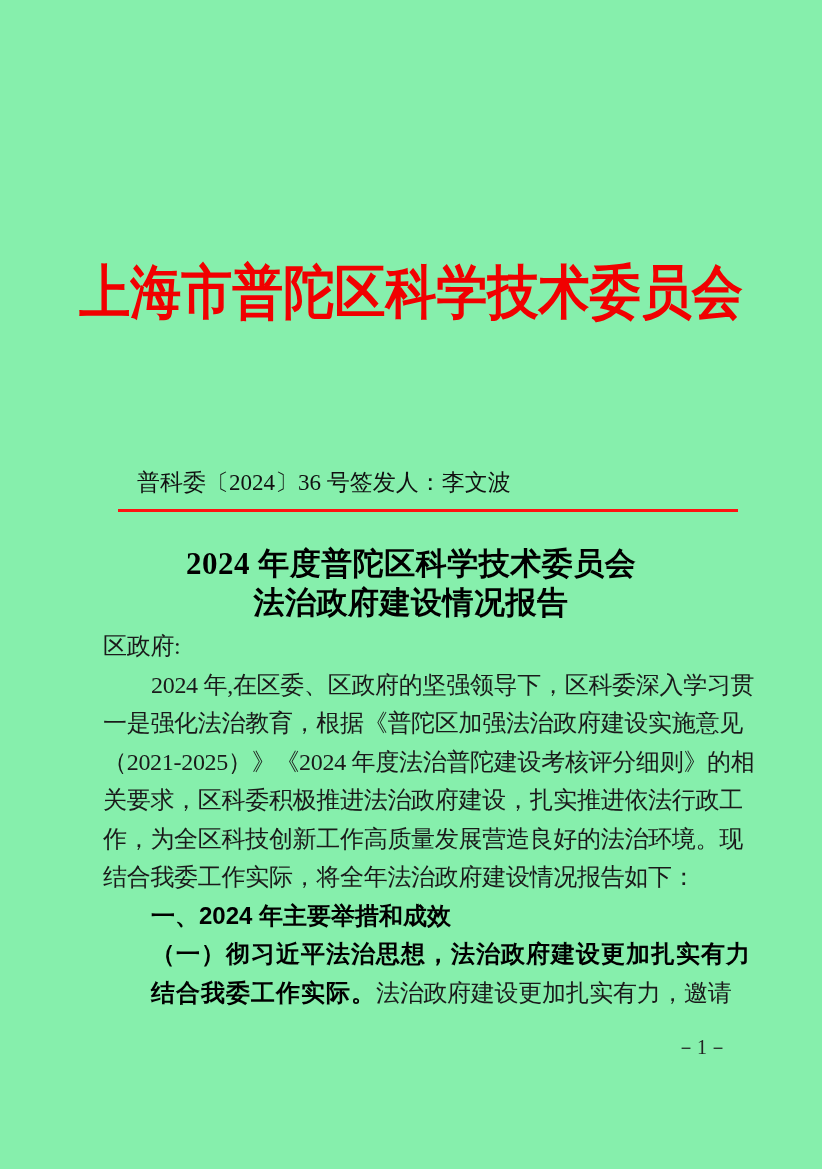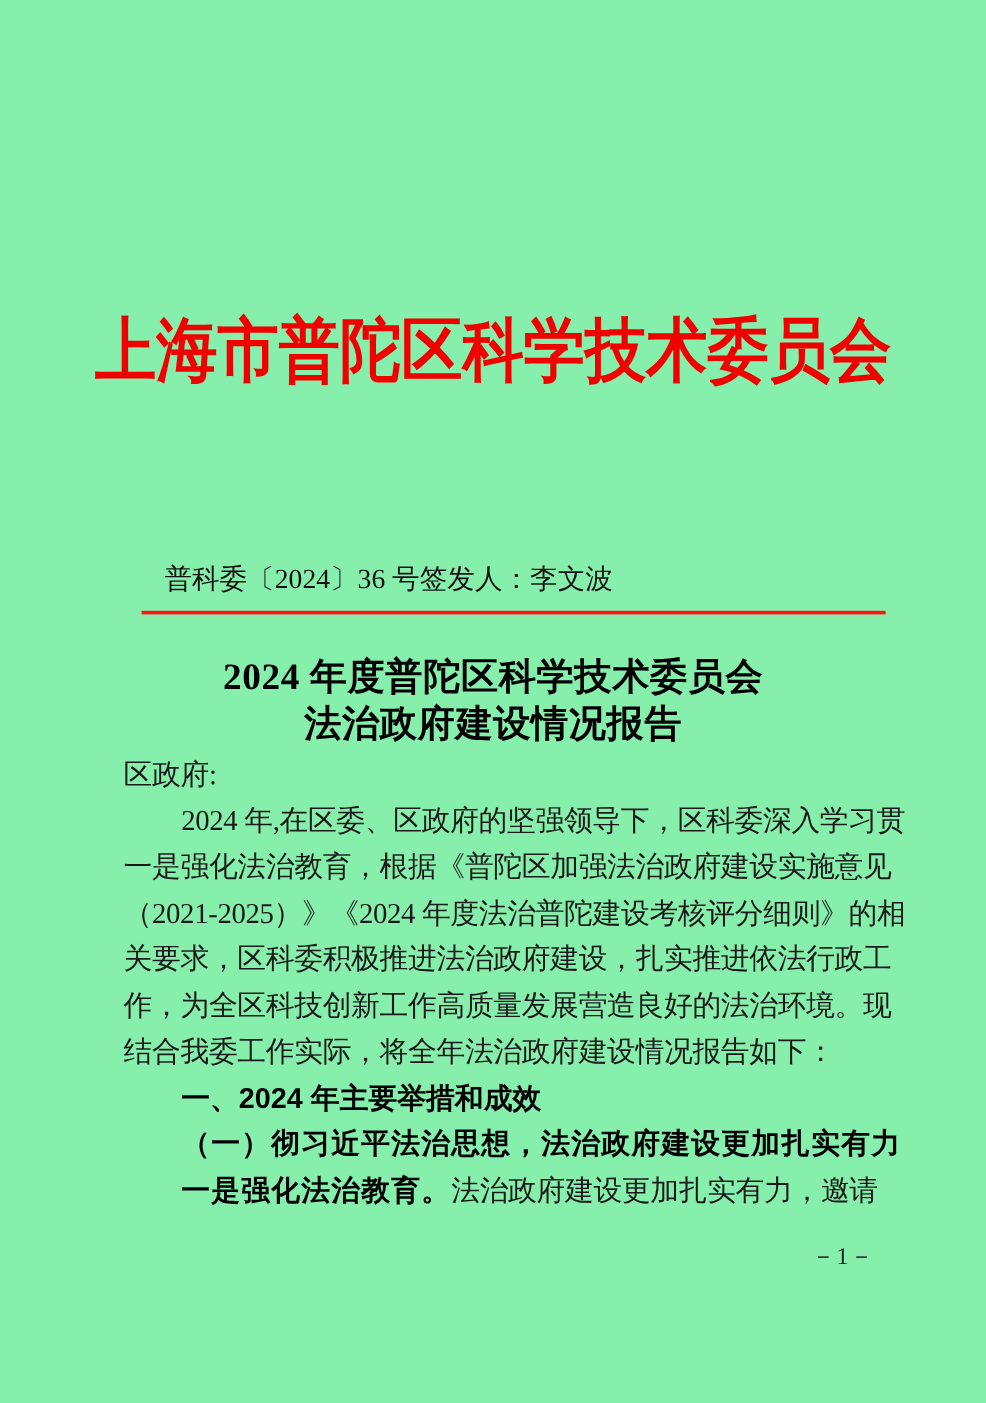--- a/index.html
+++ b/index.html
@@ -133,19 +133,19 @@
     <div class="line">区政府:</div>
     <div class="line indent">2024 年,在区委、区政府的坚强领导下，区科委深入学习贯</div>
     <div class="line">一是强化法治教育，根据《普陀区加强法治政府建设实施意见</div>
     <div class="line">（2021-2025）》《2024 年度法治普陀建设考核评分细则》的相</div>
     <div class="line">关要求，区科委积极推进法治政府建设，扎实推进依法行政工</div>
     <div class="line">作，为全区科技创新工作高质量发展营造良好的法治环境。现</div>
     <div class="line">结合我委工作实际，将全年法治政府建设情况报告如下：</div>
     <div class="line indent heading-hei">一、2024 年主要举措和成效</div>
     <div class="line indent heading-kai">（一）彻习近平法治思想，法治政府建设更加扎实有力</div>
     <div class="line indent">
-      <span class="lead-bold">一是强化法治教育。</span><span>法治政府建设更加扎实有力，邀请</span>
+      <span class="lead-bold">结合我委工作实际。</span><span>法治政府建设更加扎实有力，邀请</span>
     </div>
   </div>
 
   <div class="page-number">－1－</div>
 
 </div>
 
 </body></html>

